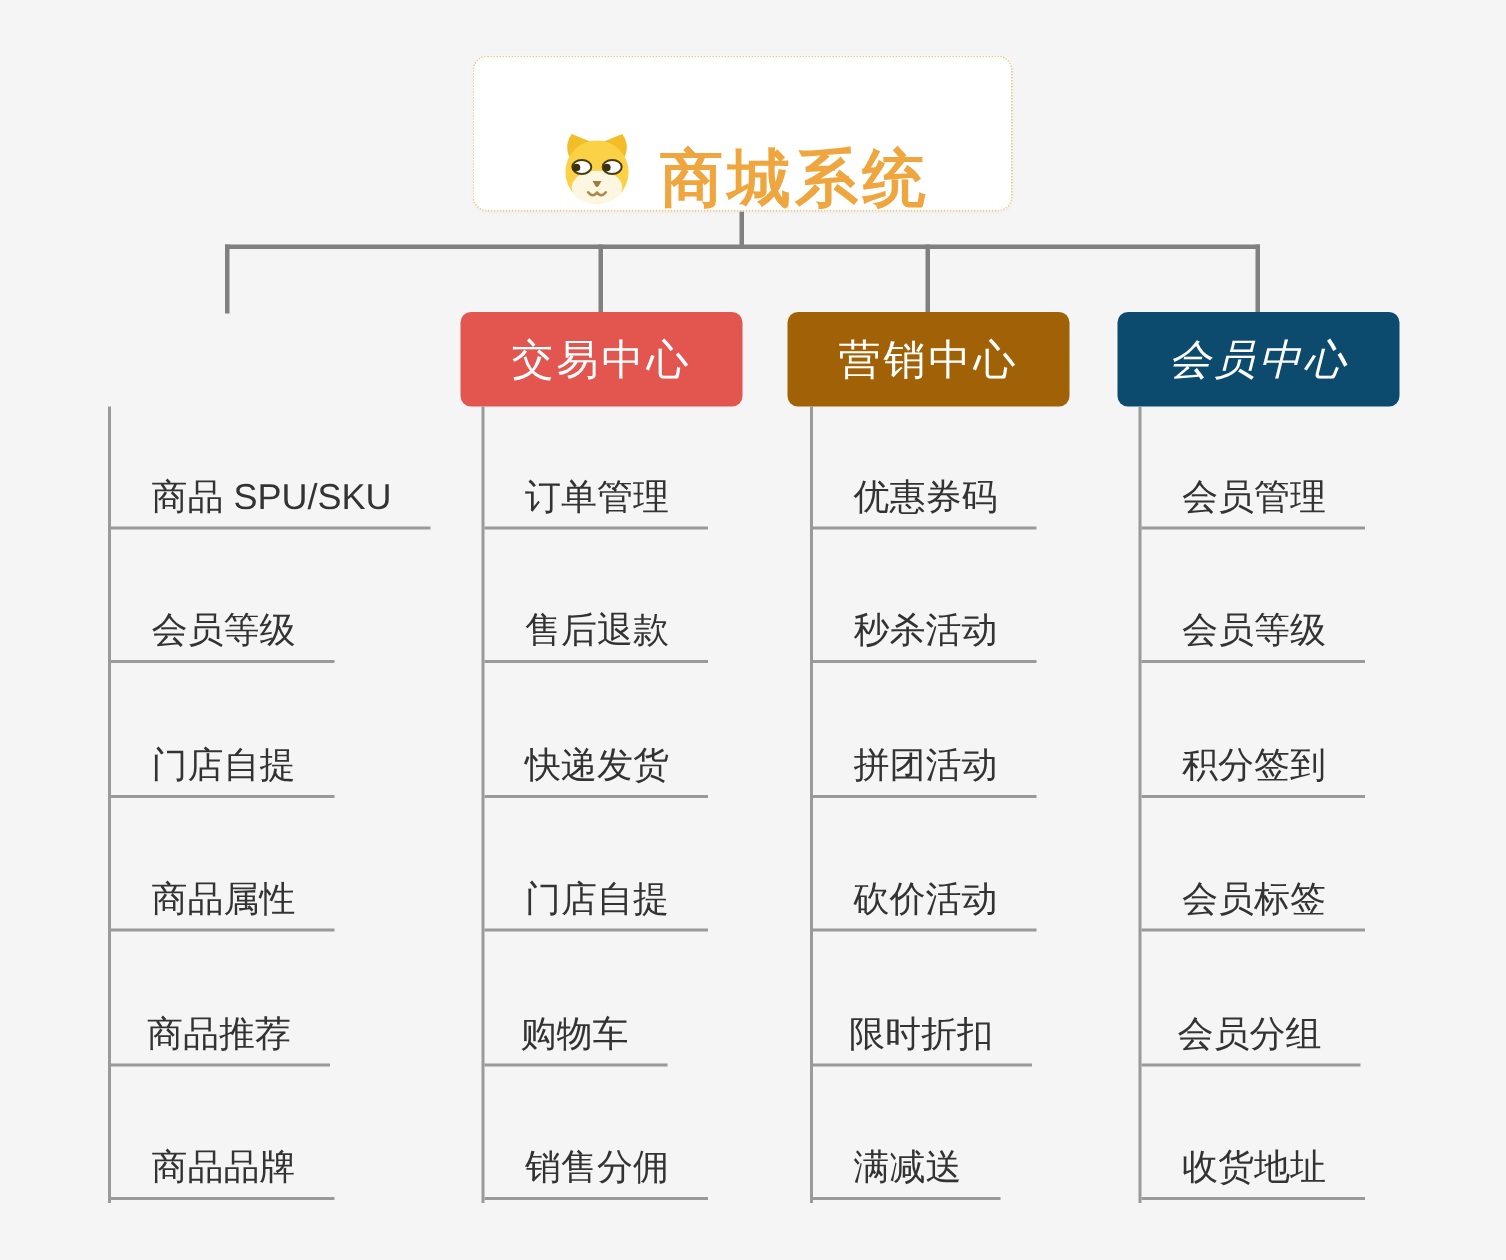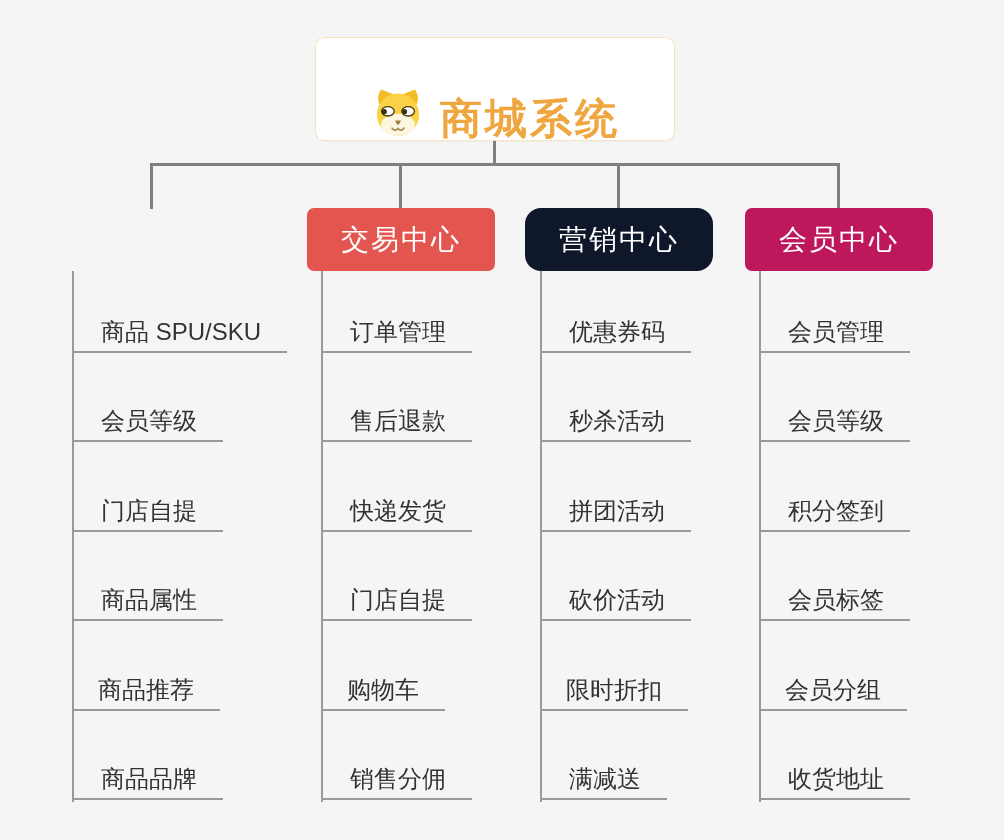--- a/index.html
+++ b/index.html
@@ -101,24 +101,24 @@
       <circle cx="39.8" cy="30.4" r="3" fill="#3a3010"></circle>
       <path d="M28.5,41 h7 l-2.3,4.2 a1.7,1.7 0 0 1 -2.4,0 Z" fill="#9c7b40"></path>
       <path d="M25,50 q3.5,4.5 7,0.3 q3.5,4.2 7,-0.3" stroke="#a98a50" stroke-width="2" fill="none" stroke-linecap="round"></path>
     </svg>
     <span class="root-title" style="color: rgb(240, 166, 62);">商城系统</span>
   </div>
 
   <div class="branch-node b2" style="background-color: rgb(227, 86, 79); justify-content: center;">
     <span>交易中心</span>
   </div>
-  <div class="branch-node b3" style="background-color: #0f172a; border-radius: 16px;">
+  <div class="branch-node b3" style="background-color: #a16207;">
     <span>营销中心</span>
   </div>
-  <div class="branch-node b4" style="background-color: #be185d;">
+  <div class="branch-node b4" style="background-color: #0c4a6e; font-style: italic;">
     <span>会员中心</span>
   </div>
 
   <div class="branch-col c1">
     <div class="item">
         <span>商品 SPU/SKU</span>
       </div>
     <div class="item">
         <span>会员等级</span>
       </div>

